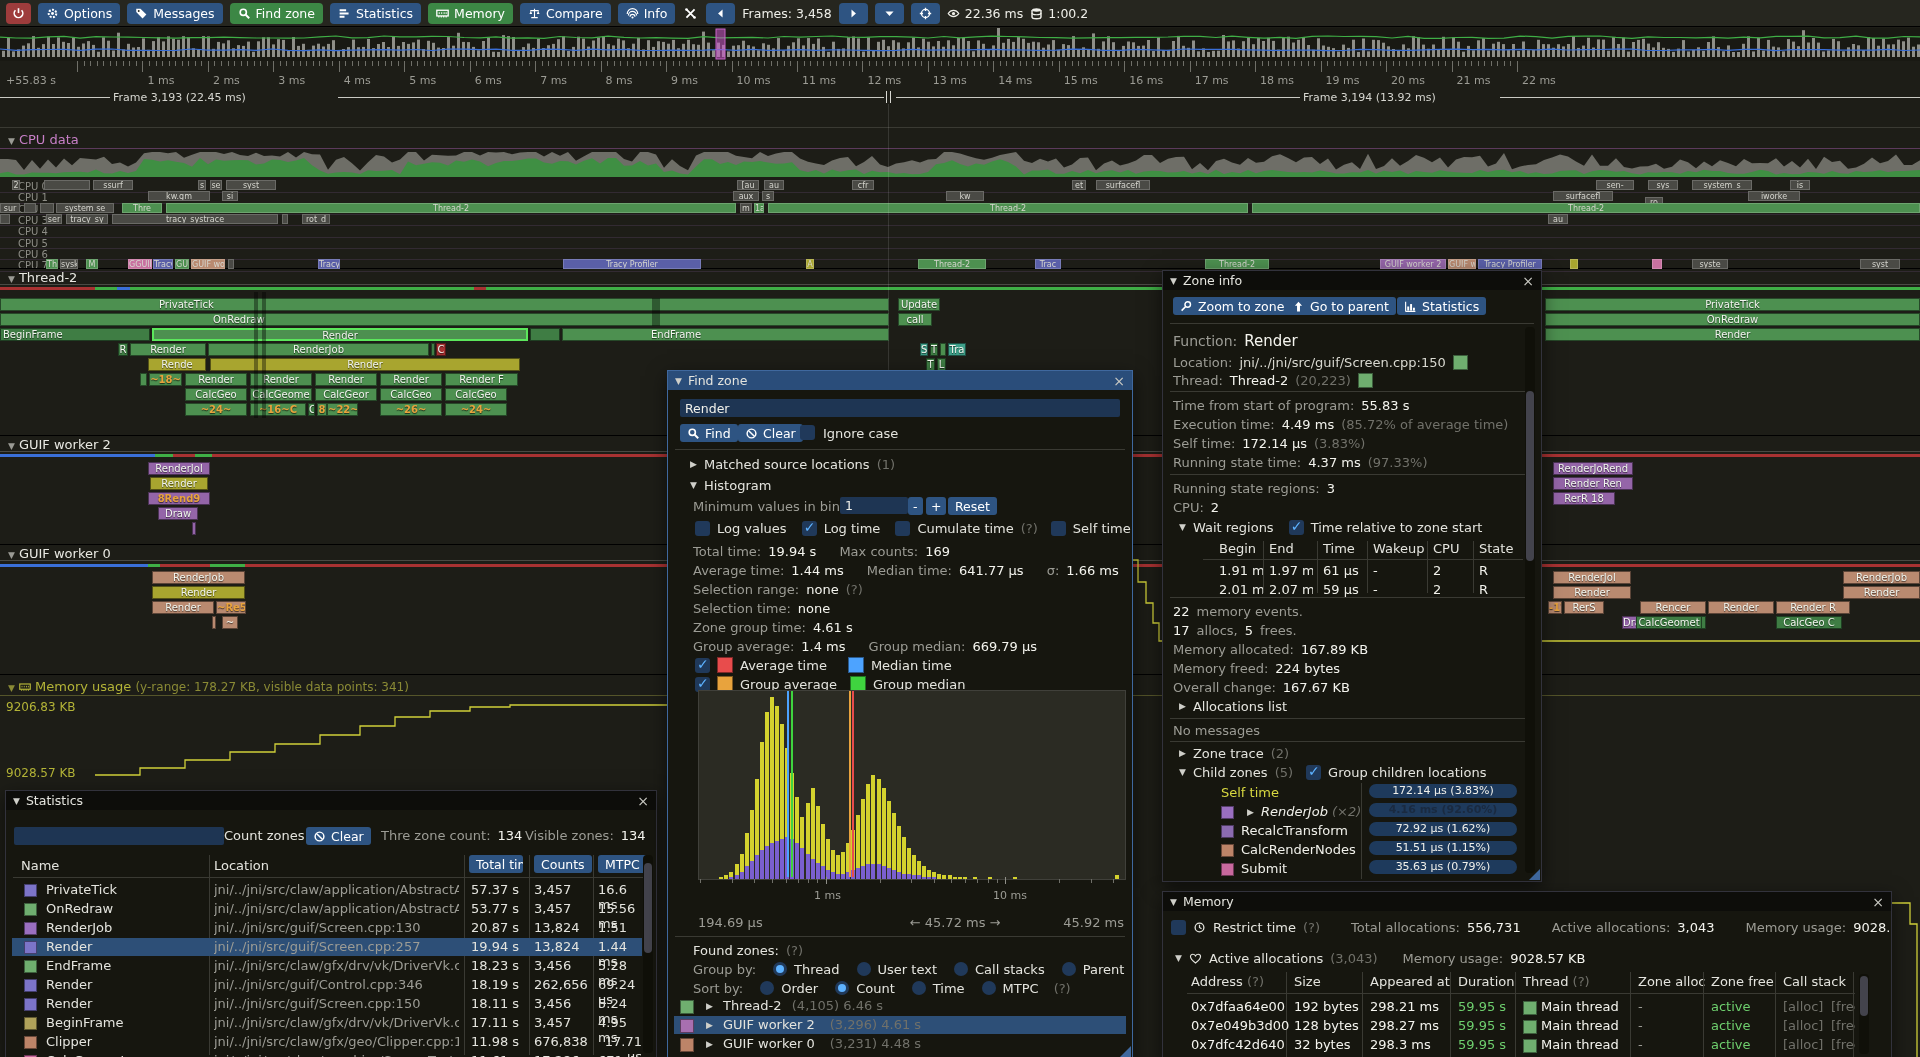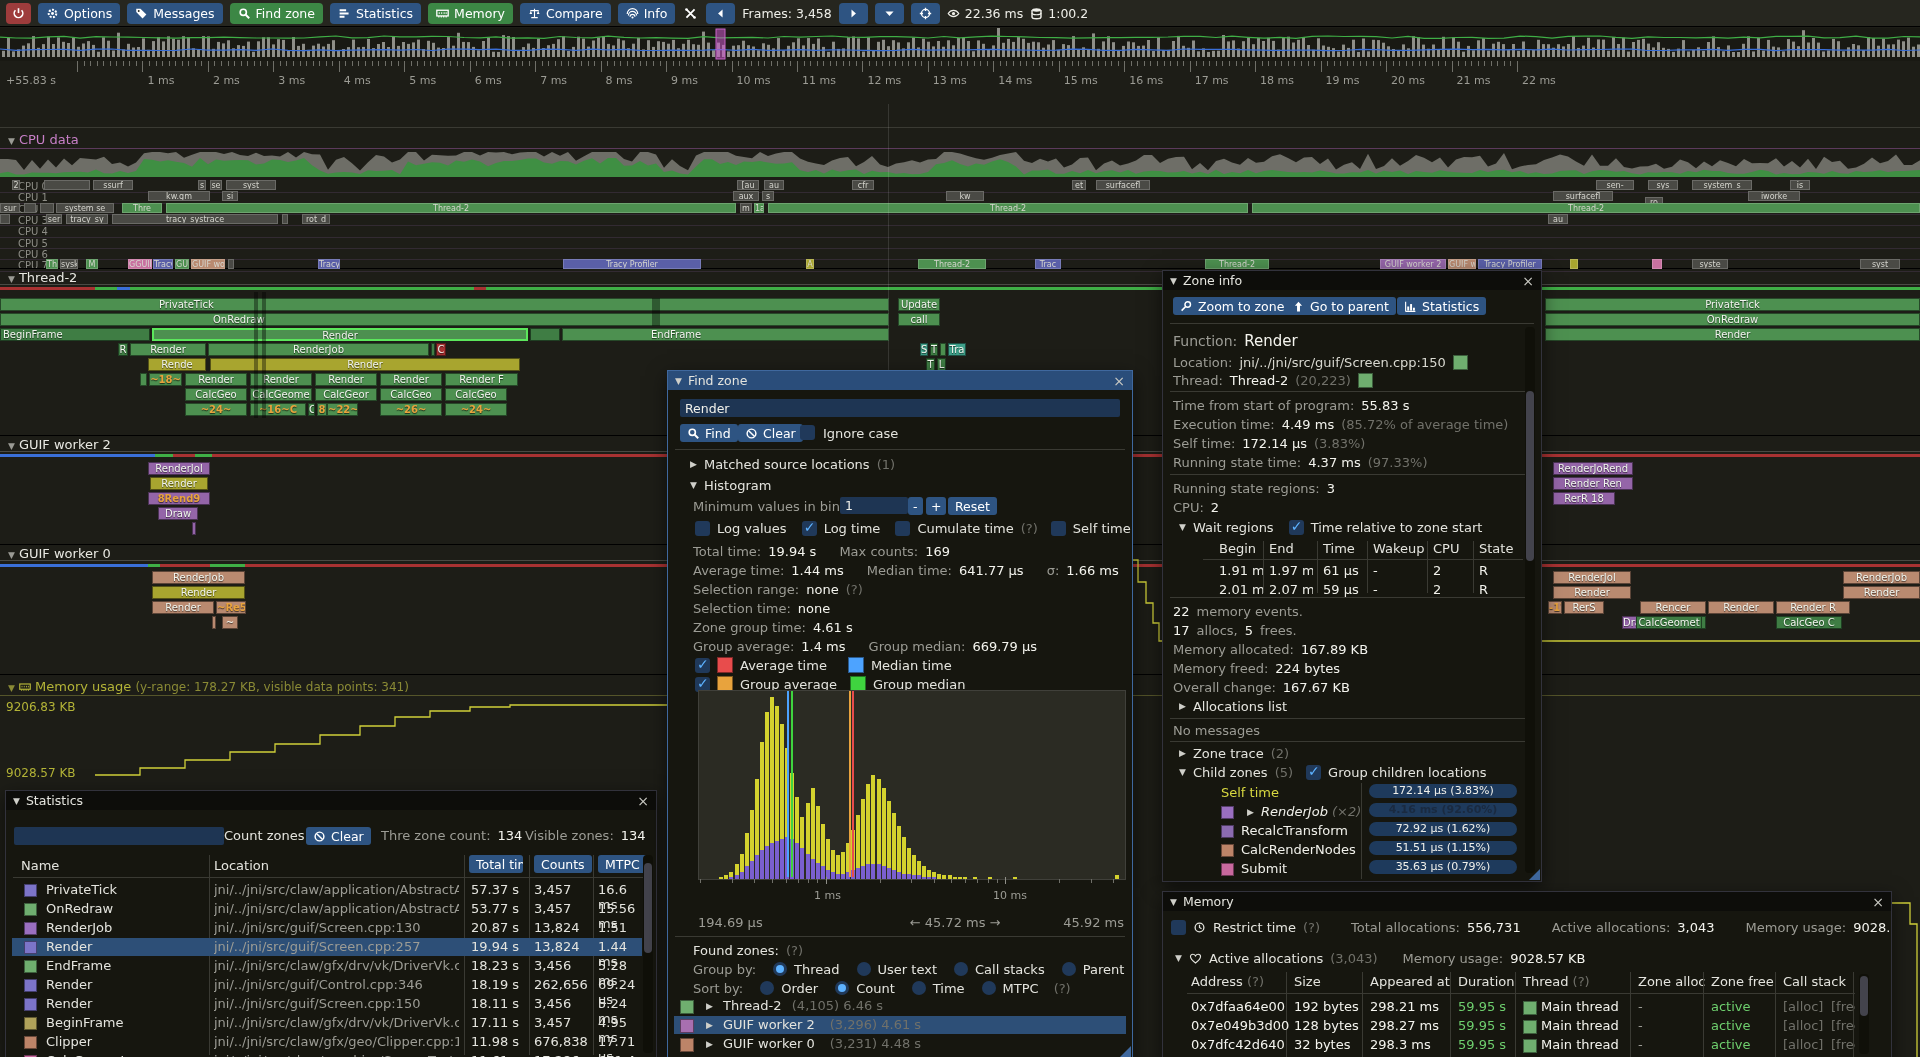--- a/index.html
+++ b/index.html
@@ -811,20 +811,30 @@
       <div class="tickmaj" style="left: 1477.6px; top: 0px; height: 5px;"></div>
       <div class="tickmaj" style="left: 1484.2px; top: 0px; height: 5px;"></div>
       <div class="tickmaj" style="left: 1490.7px; top: 0px; height: 5px;"></div>
       <div class="tickmaj" style="left: 1497.3px; top: 0px; height: 5px;"></div>
       <div class="tickmaj" style="left: 1503.8px; top: 0px; height: 5px;"></div>
       <div class="tickmaj" style="left: 1510.4px; top: 0px; height: 5px;"></div>
       <div class="tickmaj" style="left: 1516.9px; top: 0px; height: 11px;"></div>
       <div class="ticklbl" style="left: 1521.9px; top: 13px;">22 ms</div>
     </div>
 
+  <div id="framerow" class="abs" style="left:0;top:91px;width:1920px;height:13px">
+      <div class="frameline" style="left: 0px; top: 6px; width: 110px;"></div>
+      <div class="frameline" style="left: 338px; top: 6px; width: 546px;"></div>
+      <div class="frameline" style="left: 896px; top: 6px; width: 404px;"></div>
+      <div class="frameline" style="left: 1500px; top: 6px; width: 420px;"></div>
+      <div class="framelbl" style="left: 113px; top: 0px;">Frame 3,193 (22.45 ms)</div>
+      <div class="framelbl" style="left: 1303px; top: 0px;">Frame 3,194 (13.92 ms)</div>
+      <div style="position: absolute; left: 886px; top: 0px; width: 1px; height: 12px; background: rgb(216, 216, 210);"></div>
+      <div style="position: absolute; left: 890px; top: 0px; width: 1px; height: 12px; background: rgb(216, 216, 210);"></div>
+    </div>
 
   <div id="timeline" class="abs" style="left:0;top:104px;width:1920px;height:953px">
       <div style="position: absolute; left: 0px; top: 23px; width: 1920px; height: 1px; background: rgb(58, 58, 51);"></div>
       <div class="secthead" style="left: 8px; top: 28px; color: rgb(199, 127, 199);"><span class="car">▼</span><span>CPU data</span></div>
       <div style="position: absolute; left: 0px; top: 44px; width: 1920px; height: 1px; background: rgb(92, 58, 92);"></div>
       <svg width="1920" height="26" style="position: absolute; left: 0px; top: 47px;">
         <polygon points="0,26 0,7.9 8,8.1 16,9.0 24,19.0 32,9.1 40,17.8 48,8.6 56,16.6 64,7.5 72,14.2 80,7.0 88,7.8 96,8.4 104,5.7 112,13.1 120,11.6 128,15.6 136,11.5 144,2.2 152,1.0 160,1.0 168,2.3 176,1.0 184,6.7 192,3.8 200,1.0 208,1.0 216,1.0 224,3.1 232,1.0 240,4.0 248,5.1 256,1.7 264,4.9 272,4.4 280,5.5 288,1.0 296,6.4 304,1.0 312,3.3 320,3.4 328,18.8 336,8.8 344,5.9 352,12.3 360,19.5 368,11.2 376,4.0 384,5.6 392,11.4 400,8.6 408,1.0 416,1.0 424,9.4 432,3.7 440,4.2 448,4.8 456,4.5 464,1.0 472,1.0 480,4.4 488,1.0 496,1.5 504,1.0 512,3.2 520,1.4 528,1.0 536,1.0 544,5.4 552,1.0 560,4.7 568,1.0 576,9.7 584,5.2 592,1.0 600,1.0 608,1.0 616,1.0 624,8.1 632,10.4 640,1.0 648,1.1 656,3.4 664,16.7 672,8.3 680,14.9 688,19.3 696,4.6 704,1.0 712,1.0 720,1.0 728,1.0 736,4.8 744,5.9 752,7.3 760,1.0 768,5.0 776,2.6 784,1.0 792,1.0 800,7.4 808,10.7 816,12.4 824,14.1 832,9.6 840,7.1 848,6.1 856,15.3 864,11.0 872,5.0 880,13.4 888,16.0 896,12.6 904,11.2 912,9.2 920,11.5 928,8.4 936,8.0 944,1.0 952,1.0 960,2.6 968,4.9 976,7.3 984,8.7 992,6.7 1000,4.0 1008,2.5 1016,1.0 1024,9.8 1032,12.0 1040,7.7 1048,10.5 1056,7.6 1064,16.4 1072,13.4 1080,6.9 1088,6.6 1096,19.3 1104,12.5 1112,9.6 1120,14.4 1128,12.4 1136,9.4 1144,4.1 1152,4.0 1160,12.0 1168,7.7 1176,6.0 1184,5.7 1192,18.3 1200,11.9 1208,19.3 1216,10.1 1224,7.7 1232,11.5 1240,13.8 1248,7.1 1256,11.7 1264,10.7 1272,5.3 1280,3.2 1288,6.9 1296,11.2 1304,6.5 1312,6.0 1320,13.0 1328,7.5 1336,18.6 1344,13.7 1352,11.2 1360,17.9 1368,2.8 1376,18.0 1384,15.0 1392,7.2 1400,14.7 1408,10.0 1416,3.9 1424,6.8 1432,11.2 1440,6.6 1448,16.5 1456,8.4 1464,6.1 1472,6.3 1480,4.8 1488,15.4 1496,12.6 1504,2.1 1512,18.2 1520,15.6 1528,13.9 1536,13.2 1544,9.0 1552,6.4 1560,3.5 1568,5.4 1576,10.5 1584,14.7 1592,3.5 1600,14.8 1608,14.7 1616,7.2 1624,16.1 1632,17.4 1640,15.6 1648,15.3 1656,12.7 1664,17.8 1672,15.7 1680,8.6 1688,11.3 1696,17.2 1704,10.6 1712,15.2 1720,9.3 1728,12.1 1736,15.2 1744,8.1 1752,12.2 1760,11.9 1768,12.2 1776,7.2 1784,15.4 1792,10.1 1800,16.6 1808,7.7 1816,18.1 1824,5.8 1832,11.0 1840,9.8 1848,17.8 1856,16.5 1864,12.7 1872,6.6 1880,12.3 1888,10.1 1896,3.5 1904,14.0 1912,14.0 1920,9.2 1920,26" fill="#6e6e67"></polygon>
         <polygon points="0,26 0,22.2 8,20.8 16,23.5 24,23.4 32,21.5 40,21.7 48,21.8 56,22.2 64,21.2 72,21.0 80,20.7 88,21.6 96,18.6 104,22.2 112,22.5 120,20.1 128,22.0 136,20.0 144,7.9 152,8.7 160,10.6 168,9.2 176,10.7 184,11.9 192,15.8 200,7.1 208,13.3 216,8.6 224,9.7 232,9.3 240,9.1 248,9.3 256,13.5 264,12.6 272,8.4 280,9.0 288,10.9 296,9.5 304,7.0 312,14.3 320,19.5 328,22.8 336,21.5 344,21.0 352,21.5 360,23.1 368,19.2 376,19.9 384,19.8 392,19.0 400,23.3 408,10.6 416,14.2 424,12.8 432,11.2 440,11.8 448,14.6 456,9.6 464,10.8 472,8.4 480,10.5 488,15.3 496,12.1 504,10.0 512,9.9 520,8.9 528,7.6 536,7.4 544,11.4 552,12.8 560,9.9 568,10.2 576,13.4 584,9.7 592,7.2 600,12.5 608,7.0 616,7.1 624,14.8 632,14.4 640,10.0 648,14.5 656,12.4 664,21.0 672,19.5 680,22.4 688,23.4 696,15.5 704,8.3 712,8.2 720,13.0 728,11.0 736,14.1 744,10.4 752,11.0 760,10.1 768,11.4 776,12.8 784,12.4 792,11.3 800,19.3 808,21.0 816,19.1 824,22.4 832,18.6 840,20.7 848,19.2 856,18.6 864,23.1 872,19.7 880,21.2 888,20.9 896,22.7 904,21.9 912,23.2 920,23.0 928,20.9 936,13.2 944,12.0 952,9.3 960,13.0 968,15.5 976,12.4 984,13.8 992,10.5 1000,8.3 1008,11.1 1016,15.6 1024,23.4 1032,19.5 1040,19.4 1048,18.5 1056,22.7 1064,22.8 1072,19.9 1080,22.2 1088,18.9 1096,22.3 1104,20.2 1112,19.2 1120,21.4 1128,18.9 1136,22.8 1144,20.4 1152,19.7 1160,20.0 1168,21.6 1176,21.3 1184,19.9 1192,22.5 1200,20.7 1208,23.0 1216,18.8 1224,23.1 1232,21.0 1240,22.2 1248,19.0 1256,22.2 1264,20.1 1272,19.1 1280,20.0 1288,20.9 1296,21.6 1304,20.9 1312,21.4 1320,19.5 1328,20.8 1336,22.4 1344,22.4 1352,21.3 1360,21.5 1368,19.1 1376,22.5 1384,19.7 1392,20.9 1400,19.6 1408,23.1 1416,20.0 1424,21.1 1432,21.8 1440,19.2 1448,20.4 1456,21.3 1464,21.8 1472,21.9 1480,18.9 1488,20.9 1496,19.2 1504,18.8 1512,21.3 1520,20.0 1528,22.7 1536,21.3 1544,23.0 1552,22.6 1560,20.0 1568,19.5 1576,19.3 1584,22.9 1592,20.3 1600,19.1 1608,19.5 1616,20.8 1624,19.9 1632,22.3 1640,23.5 1648,21.3 1656,21.8 1664,21.1 1672,21.3 1680,22.8 1688,20.1 1696,21.2 1704,18.8 1712,20.0 1720,19.9 1728,22.0 1736,22.8 1744,22.7 1752,21.1 1760,18.8 1768,20.1 1776,23.4 1784,22.1 1792,23.3 1800,22.9 1808,21.0 1816,21.6 1824,22.7 1832,20.1 1840,22.2 1848,22.7 1856,20.1 1864,21.1 1872,20.4 1880,19.2 1888,21.0 1896,20.1 1904,19.9 1912,19.5 1920,19.0 1920,26" fill="#3f8f43"></polygon>
       </svg>
       <div class="rowlbl" style="left: 18px; top: 77px;">CPU 0</div>
@@ -910,21 +920,21 @@
       <div style="position: absolute; left: 0px; top: 183px; width: 95px; height: 3px; background: rgb(168, 50, 50);"></div>
       <div style="position: absolute; left: 95px; top: 183px; width: 22px; height: 3px; background: rgb(63, 174, 70);"></div>
       <div style="position: absolute; left: 117px; top: 183px; width: 13px; height: 3px; background: rgb(58, 111, 216);"></div>
       <div style="position: absolute; left: 130px; top: 183px; width: 344px; height: 3px; background: rgb(63, 174, 70);"></div>
       <div style="position: absolute; left: 474px; top: 183px; width: 12px; height: 3px; background: rgb(168, 50, 50);"></div>
       <div style="position: absolute; left: 486px; top: 183px; width: 1434px; height: 3px; background: rgb(63, 174, 70);"></div>
       <div class="zone z-g txl" style="left: 0px; top: 194px; width: 889px; padding-left: 158px;">PrivateTick</div>
       <div class="zone z-g" style="left: 898px; top: 194px; width: 42px;">Update</div>
       <div class="zone z-g" style="left: 1545px; top: 194px; width: 375px;">PrivateTick</div>
       <div class="zone z-g txl" style="left: 0px; top: 209px; width: 889px; padding-left: 212px;">OnRedraw</div>
-      <div class="zone z-g" style="left: 898px; top: 209px; width: 42px;">call</div>
+      <div class="zone z-g" style="left: 898px; top: 209px; width: 34px;">call</div>
       <div class="zone z-g" style="left: 1545px; top: 209px; width: 375px;">OnRedraw</div>
       <div class="zone z-g2 txl" style="left: 0px; top: 224px; width: 150px; padding-left: 2px;">BeginFrame</div>
       <div class="zone z-g sel" style="left: 152px; top: 224px; width: 376px;">Render</div>
       <div class="zone z-g2" style="left: 530px; top: 224px; width: 30px;"></div>
       <div class="zone z-g txl" style="left: 562px; top: 224px; width: 327px; padding-left: 88px;">EndFrame</div>
       <div class="zone z-g" style="left: 1545px; top: 224px; width: 375px;">Render</div>
       <div class="zone z-g2" style="left: 118px; top: 239px; width: 10px;">R</div>
       <div class="zone z-g" style="left: 130px; top: 239px; width: 76px;">Render</div>
       <div class="zone z-g" style="left: 208px; top: 239px; width: 221px;">RenderJob</div>
       <div class="zone z-g2" style="left: 431px; top: 239px; width: 4px;"></div>
@@ -1116,21 +1126,21 @@
           <span style="position:absolute;left:586px;top:1px">5.24 ms</span>
         </div>
         <div style="position: absolute; left: 6px; top: 223px; width: 630px; height: 18px;">
           <span class="sq" style="position:absolute;left:12px;top:3px;background:#b0a25a"></span>
           <span style="position:absolute;left:34px;top:1px">BeginFrame</span>
           <span class="gray" style="position:absolute;left:202px;top:1px;width:245px;overflow:hidden;white-space:nowrap;display:inline-block">jni/../jni/src/claw/gfx/drv/vk/DriverVk.cpp:</span>
           <span style="position:absolute;left:459px;top:1px">17.11 s</span>
           <span style="position:absolute;left:522px;top:1px">3,457</span>
           <span style="position:absolute;left:586px;top:1px">4.95 ms</span>
         </div>
-        <div style="position: absolute; left: 6px; top: 242px; width: 630px; height: 18px;">
+        <div style="position: absolute; left: 6px; top: 242px; width: 630px; height: 18px; text-align: right;">
           <span class="sq" style="position:absolute;left:12px;top:3px;background:#bd8468"></span>
           <span style="position:absolute;left:34px;top:1px">Clipper</span>
           <span class="gray" style="position:absolute;left:202px;top:1px;width:245px;overflow:hidden;white-space:nowrap;display:inline-block">jni/../jni/src/claw/gfx/geo/Clipper.cpp:175</span>
           <span style="position:absolute;left:459px;top:1px">11.98 s</span>
           <span style="position:absolute;left:522px;top:1px">676,838</span>
           <span style="position:absolute;left:586px;top:1px">17.71 µs</span>
         </div>
         <div style="position: absolute; left: 6px; top: 261px; width: 630px; height: 18px;">
           <span class="sq" style="position:absolute;left:12px;top:3px;background:#c9699e"></span>
           <span style="position:absolute;left:34px;top:1px">CalcGeometry</span>

